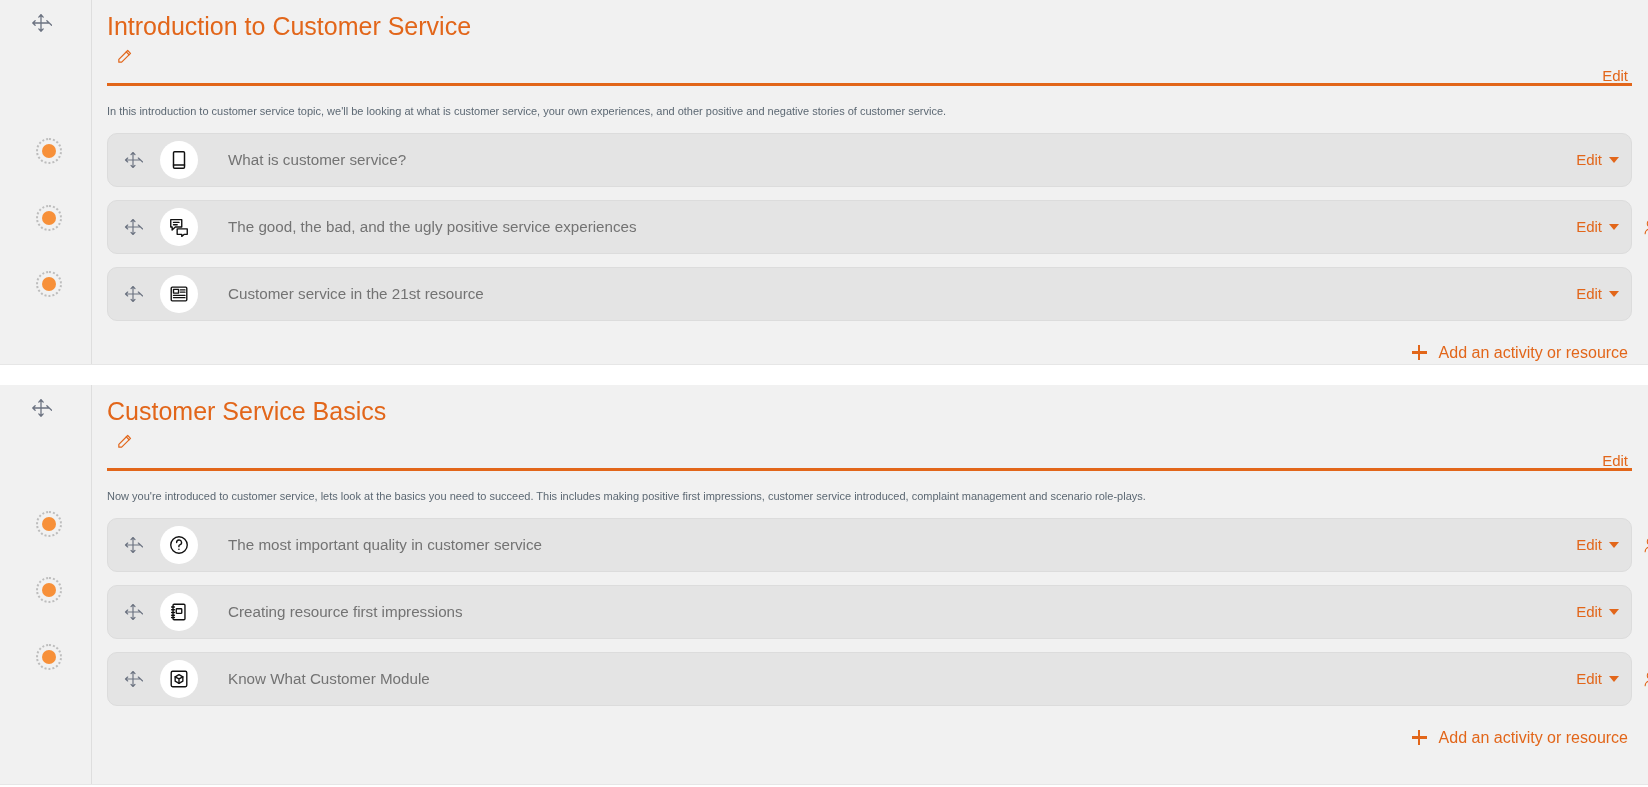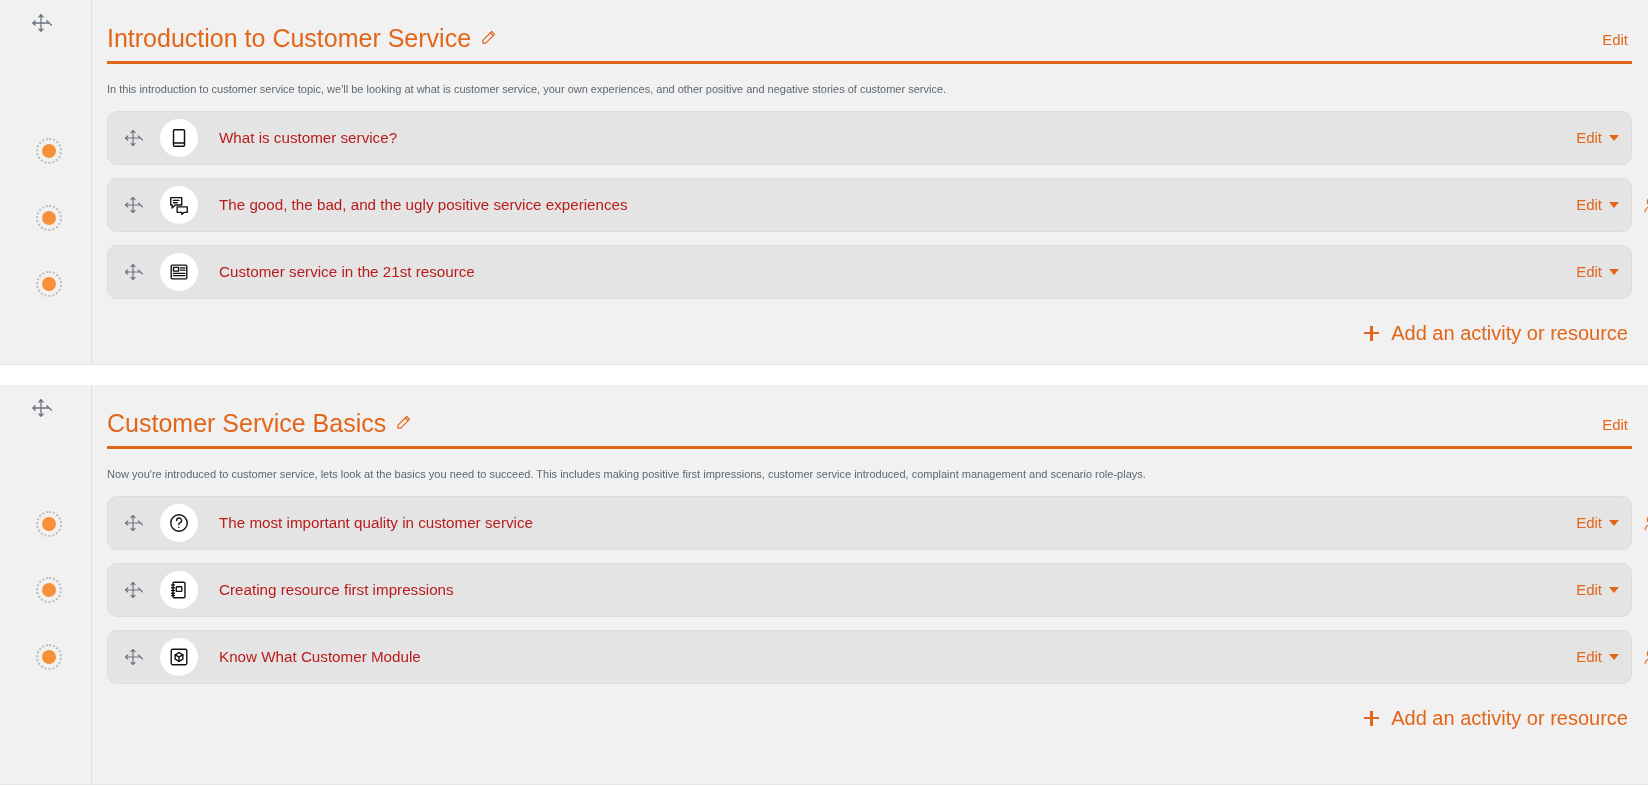--- a/index.html
+++ b/index.html
@@ -60,21 +60,22 @@
   
   .section-body {
     margin-left: 92px;
     padding: 0 16px 0 15px;
     position: relative;
   }
 
   .section-head {
     display: flex;
     align-items: flex-start;
-    padding-top: 23px;
+    padding-top: 11px;
+    flex-direction: column;
   }
   .section-title {
     font-size: 25px;
     font-weight: 400;
     color: #e2661a;
     line-height: 1.25;
     white-space: nowrap;
   }
   .pencil {
     margin-left: 9px;
@@ -139,22 +140,22 @@
     border-radius: 50%;
     background: #ffffff;
     display: flex; align-items: center; justify-content: center;
     margin-left: 15px;
     flex: 0 0 auto;
     color: #111111;
   }
   .act-icon svg { width: 22px; height: 22px; display:block; }
 
   .act-name {
-    margin-left: 21px;
-    color: #b91c1c;
+    margin-left: 30px;
+    color: #737373;
     font-size: 15.2px;
     cursor: pointer;
     white-space: nowrap;
   }
 
   .act-right {
     margin-left: auto;
     display: flex;
     align-items: center;
   }
@@ -187,21 +188,21 @@
 
   
   .add-row {
     display: flex;
     justify-content: flex-end;
     align-items: center;
     padding: 8px 4px 12px 0;
   }
   .add-link {
     color: #e2661a;
-    font-size: 20px;
+    font-size: 16px;
     display: flex;
     align-items: center;
     gap: 12px;
     cursor: pointer;
     white-space: nowrap;
     justify-content: space-between;
   }
   .plus {
     position: relative;
     width: 15px; height: 15px;

